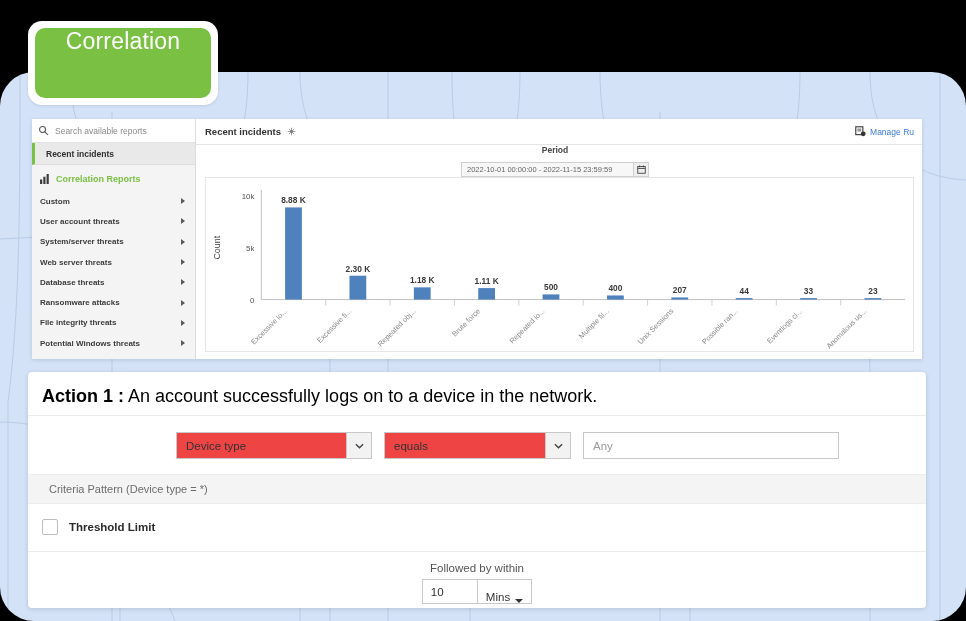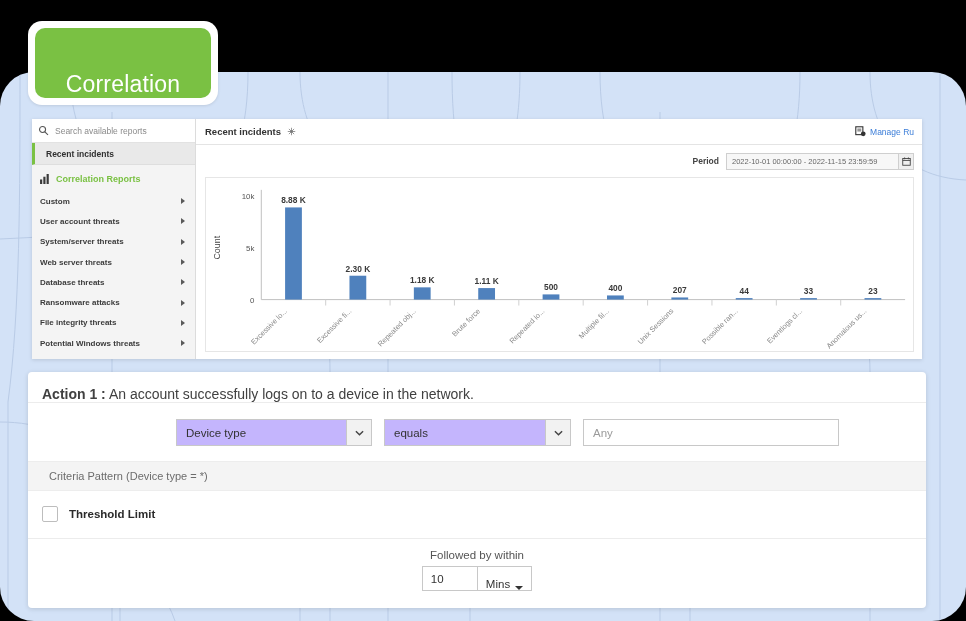--- a/index.html
+++ b/index.html
@@ -31,21 +31,21 @@
     border-radius: 14px;
     padding: 7px;
     box-shadow: 0 1px 3px rgba(0,0,0,.10);
   }
   .tab-button {
     width: 100%; height: 100%;
     background: #7ac143;
     border-radius: 10px;
     color: #ffffff;
     font-size: 23px;
-    display: flex; align-items: flex-end; justify-content: center;
+    display: flex; align-items: flex-start; justify-content: center;
     letter-spacing: .2px;
   }
 
   
   .app-card {
     position: absolute;
     left: 32px; top: 119px;
     width: 890px; height: 240px;
     background: #8b5cf6;
     box-shadow: 0 1px 4px rgba(0,0,0,.13);
@@ -123,21 +123,21 @@
   .pin-icon { width: 9px; height: 9px; color: #777; }
   .manage-link {
     display: flex; align-items: center; gap: 4px;
     font-size: 8.5px; color: #3b7dd8;
   }
   .manage-icon { width: 11px; height: 11px; color: #333; }
 
   .period-row {
     height: 32px;
     display: flex; align-items: center; justify-content: flex-end;
-    padding-right: 8px; gap: 7px;
+    padding-right: 8px; gap: 7px; flex-direction: column;
   }
   .period-label { font-size: 8.5px; font-weight: bold; color: #444; }
   .period-box {
     width: 188px; height: 17px;
     border: 1px solid #cfcfcf; background: #f7f7f7;
     display: flex; align-items: center;
     padding-left: 5px;
     position: relative;
   }
   .period-value { font-size: 7.5px; color: #666; }
@@ -161,36 +161,36 @@
   .action-card {
     position: absolute;
     left: 28px; top: 372px;
     width: 898px; height: 236px;
     background: #ffffff;
     border-radius: 4px;
     box-shadow: 0 1px 5px rgba(0,0,0,.14);
     overflow: hidden;
   }
   .action-head {
-    padding: 14px 0 0 14px;
-    font-size: 14px; color: #404040;
+    padding: 14px 0 8px 14px;
+    font-size: 18px; color: #000000;
     border-bottom: 1px solid #ececec;
   }
   .action-head b { font-weight: bold; }
 
   .criteria-row {
     display: flex; align-items: center;
     gap: 12px;
     padding: 16px 0 15px 148px;
   }
   .sel {
     position: relative;
     height: 27px;
     border: 1px solid #c8c8c8;
-    background: #c4b5fd;
+    background: #ef4444;
     display: flex; align-items: center;
     font-size: 11.5px; color: #333;
     padding-left: 9px;
   }
   .sel-field { width: 196px; }
   .sel-op { width: 187px; }
   .sel-btn {
     position: absolute; right: 0; top: 0;
     width: 25px; height: 100%;
     background: #f2f2f2;

